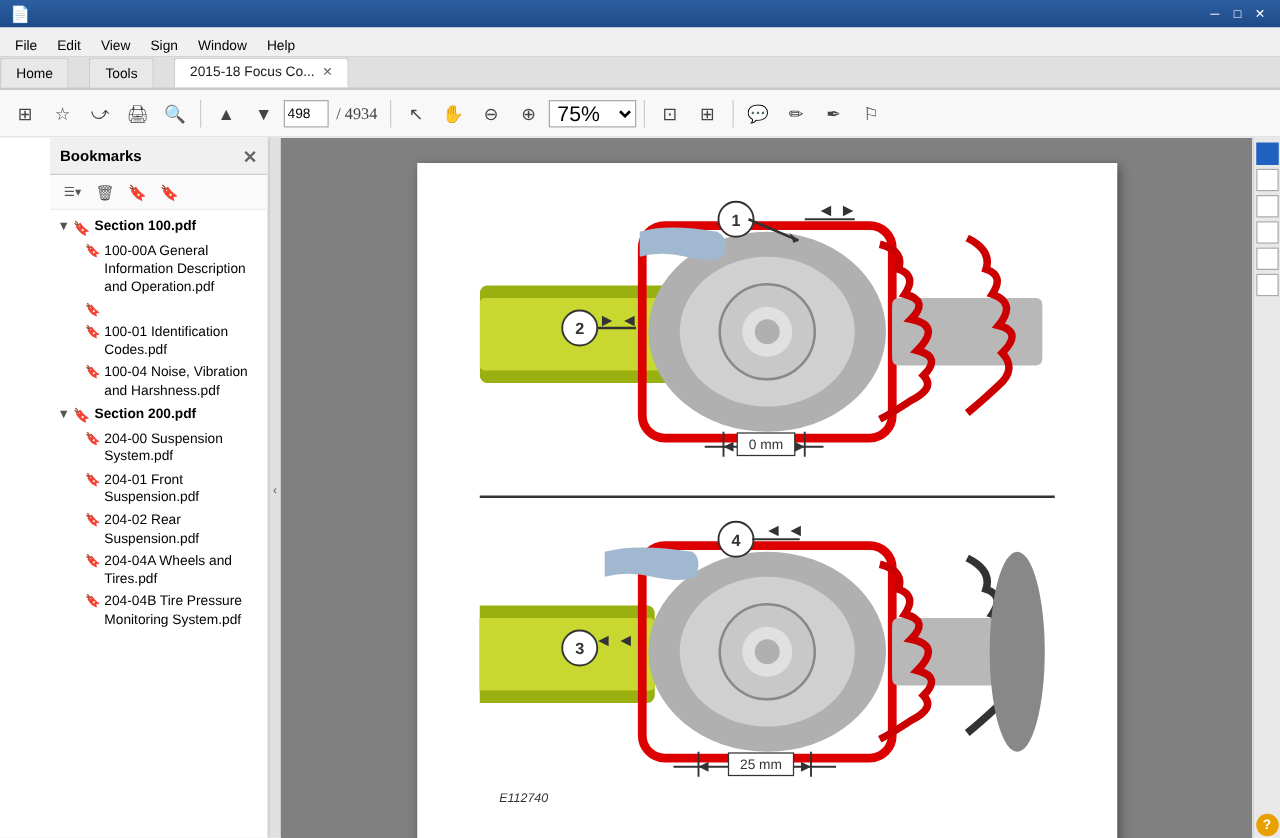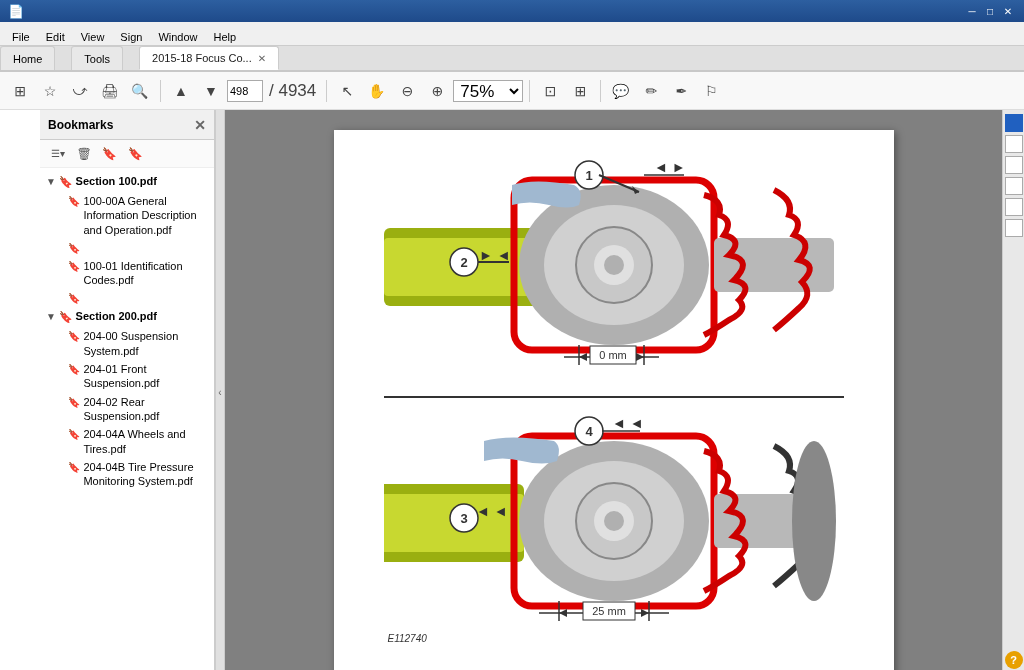--- a/index.html
+++ b/index.html
@@ -82,21 +82,21 @@
       color: #444;
     }
     .tb-sep { width: 1px; height: 22px; background: #ccc; margin: 0 4px; }
     .page-input {
       width: 36px;
       height: 22px;
       border: 1px solid #aaa;
       font-size: 11px;
       padding: 1px 2px;
     }
-    .page-total { font-size: 17px; color: #444; margin: 0 4px; }
+    .page-total { font-size: 13px; color: #444; margin: 0 4px; font-family: Liberation Serif, serif; }
     .zoom-select {
       height: 22px;
       font-size: 17px;
       border: 1px solid #aaa;
       padding: 0 2px;
       background: white;
     }
 
     
     .main-area {
@@ -345,20 +345,21 @@
         </div>
         <div class="tree-item">
           <span class="bookmark-icon">🔖</span>
         </div>
         <div class="tree-item">
           <span class="bookmark-icon">🔖</span>
           <span class="tree-item-label">100-01 Identification Codes.pdf</span>
         </div>
         <div class="tree-item">
           <span class="bookmark-icon">🔖</span>
+          <span class="tree-item-label">100-04 Noise, Vibration and Harshness.pdf</span>
         </div>
       </div>
 
       <div class="tree-section">
         <div class="tree-section-header">
           <span class="tree-arrow">▼</span>
           <span class="bookmark-icon">🔖</span>
           <span>Section 200.pdf</span>
         </div>
         <div class="tree-item">
@@ -483,21 +484,21 @@
           <line x1="175" y1="195" x2="175" y2="215" stroke="#333" stroke-width="1.5"></line>
           <line x1="265" y1="195" x2="265" y2="215" stroke="#333" stroke-width="1.5"></line>
           <line x1="155" y1="207" x2="285" y2="207" stroke="#333" stroke-width="1.5"></line>
           <polygon points="175,207 183,203 183,211" fill="#333"></polygon>
           <polygon points="265,207 257,203 257,211" fill="#333"></polygon>
           <rect x="199" y="196" width="52" height="18" fill="white" stroke="#333" stroke-width="1"></rect>
           <text x="225" y="209" text-anchor="middle" font-size="11" fill="#333">25 mm</text>
         </svg>
 
         
-        <div style="position:absolute; bottom:2px; left:4px; font-size:10px; font-style:italic; color:#333;">E112740</div>
+        <div style="position:absolute; bottom:2px; left:16px; font-size:10px; font-style:italic; color:#333;">E112740</div>
       </div>
 
     </div>
   </div>
 
   <div class="right-panel">
     <div class="right-btn" style="background:#2060c0;">​</div>
     <div class="right-btn white">​</div>
     <div class="right-btn white">​</div>
     <div class="right-btn white">​</div>

